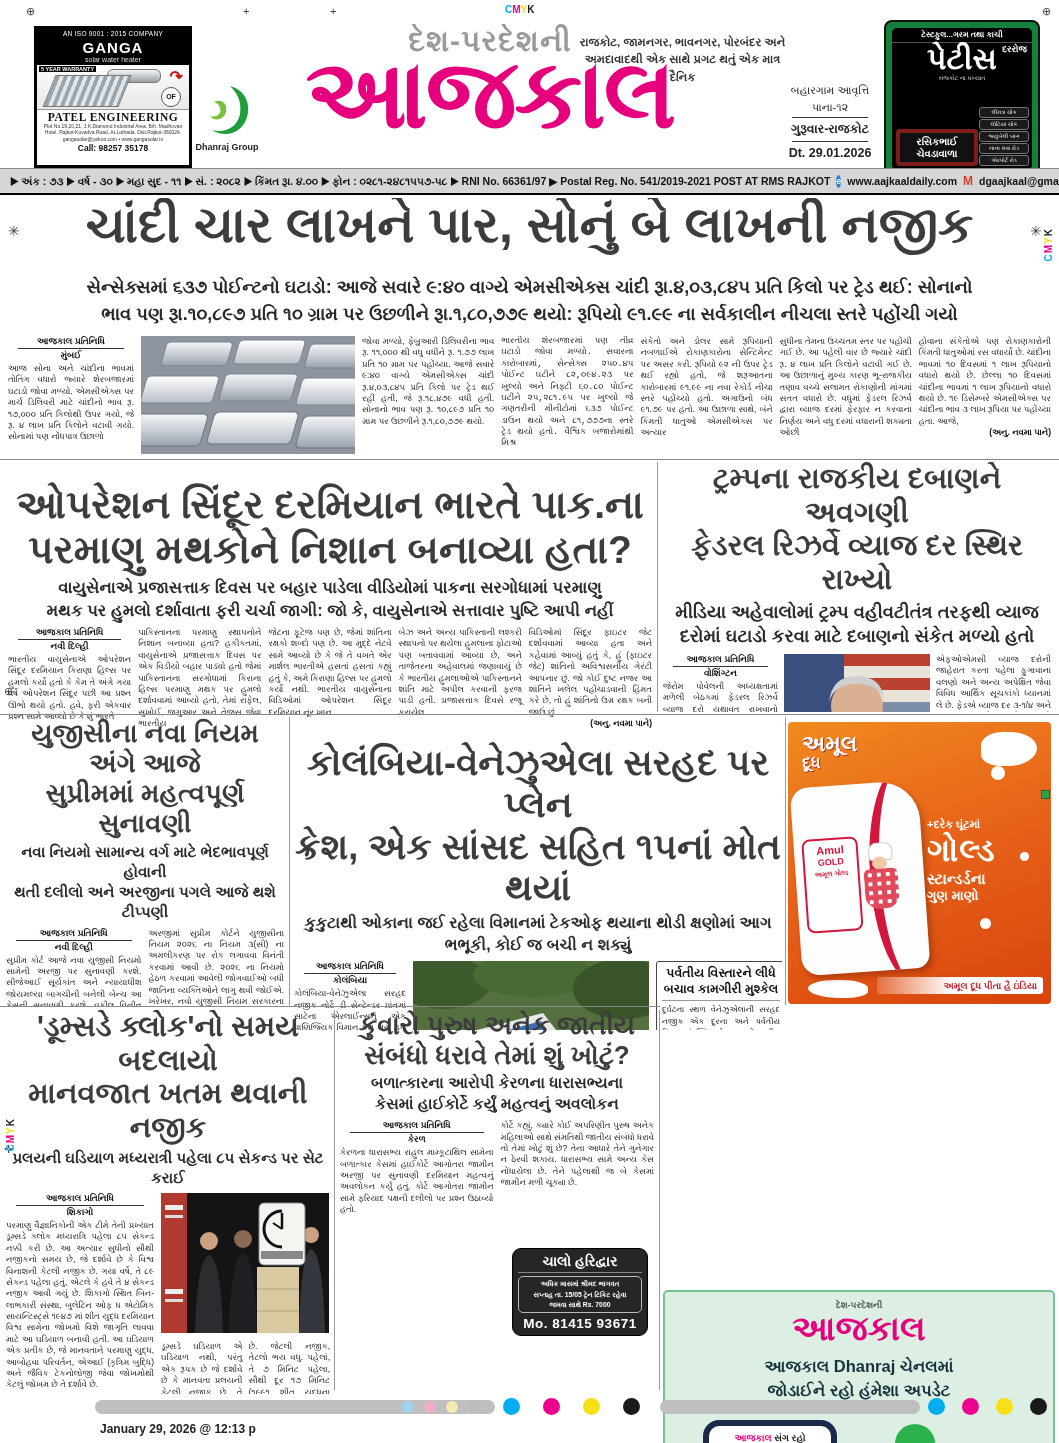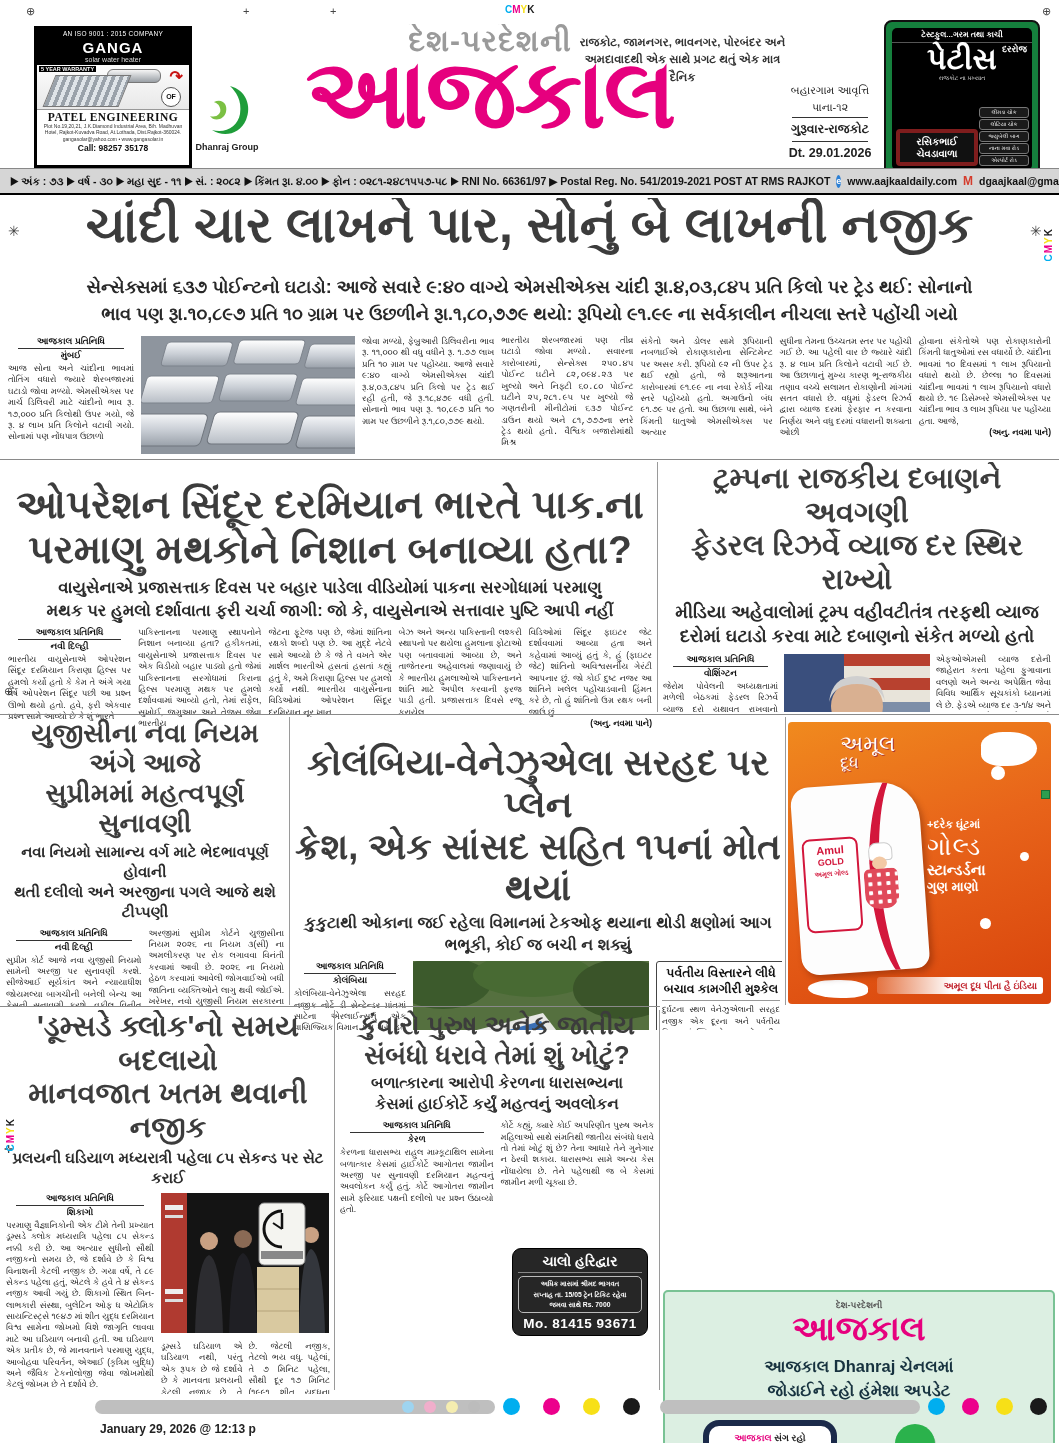--- a/index.html
+++ b/index.html
@@ -59,33 +59,33 @@
   .more{font-weight:800;text-align:right;font-size:8.5px;}
   .hr{position:absolute;left:0;right:0;border-top:1.5px solid #8a8a8a;}
   .vline{position:absolute;border-left:1px solid #9a9a9a;}
 
   .sidebox{border:1.5px solid #444;border-radius:3px;padding:4px 5px;}
   .sidebox .t{font-size:12.5px;font-weight:800;text-align:center;line-height:1.25;border-bottom:1px solid #999;padding-bottom:3px;margin-bottom:3px;}
   .sidebox .b{font-size:8px;line-height:1.4;text-align:justify;}
 
   
   .amul{background:linear-gradient(160deg,#f08a1e 0%,#e8641a 45%,#d8430c 100%);border-radius:4px;position:relative;color:#fff;}
-  .amul .logo{position:absolute;left:14px;top:10px;font-weight:400;font-size:22px;line-height:1.05;text-shadow:1px 1px 0 #a33;margin-left:38px;}
+  .amul .logo{position:absolute;left:14px;top:10px;font-weight:700;font-size:22px;line-height:1.05;text-shadow:1px 1px 0 #a33;}
   .splash{position:absolute;background:#fff;border-radius:50%;}
   .pouch{position:absolute;left:8px;top:62px;width:128px;height:188px;background:#fdfdfd;border-radius:18px 40px 14px 18px;transform:rotate(-4deg);box-shadow:3px 4px 6px rgba(80,20,0,.35);overflow:hidden;}
   .pouch .redcurve{position:absolute;right:-26px;top:-16px;width:70px;height:220px;border-left:10px solid #d3173c;border-radius:50% 0 0 50%;}
   .pouch .label{position:absolute;left:8px;top:52px;width:52px;height:86px;background:#fff;border:2px solid #d3173c;border-radius:8px;text-align:center;font-weight:800;color:#d3173c;font-size:9px;line-height:1.15;padding-top:4px;}
   .pouch .label .amul-red{font-size:11px;}
   .pouch .girl{position:absolute;left:66px;top:60px;width:40px;height:86px;}
   .girl .hat{position:absolute;left:8px;top:0;width:22px;height:16px;background:#fff;border:1px solid #ccc;border-radius:8px 8px 4px 4px;}
   .girl .face{position:absolute;left:11px;top:14px;width:15px;height:13px;background:#f3c9a5;border-radius:50%;}
   .girl .dress{position:absolute;left:2px;top:26px;width:34px;height:40px;background:radial-gradient(circle at 6px 6px,#fff 2px,transparent 2.5px) 0 0/9px 9px,#e04a5a;border-radius:6px 6px 14px 14px;}
   .amul .pitch{position:absolute;right:12px;top:96px;width:112px;text-align:left;line-height:1.2;}
   .amul .pitch .l1{font-size:11px;font-weight:700;}
-  .amul .pitch .l2{font-size:25px;font-weight:400;letter-spacing:1px;}
+  .amul .pitch .l2{font-size:32px;font-weight:700;letter-spacing:1px;}
   .amul .pitch .l3{font-size:15px;font-weight:800;}
   .amul .pitch .l4{font-size:13px;font-weight:700;}
   .amul .strip{position:absolute;right:8px;bottom:10px;width:160px;height:17px;background:linear-gradient(90deg,rgba(255,255,255,.2),#fff 45%);border-radius:3px;text-align:right;color:#c2252f;font-weight:800;font-size:9.5px;line-height:17px;padding-right:6px;}
 
   
   .wa{background:#dcefe2;border:2px solid #79c294;border-radius:5px;position:relative;}
   .wa .pref{font-size:9px;color:#555;text-align:center;font-weight:700;margin-top:8px;}
   .wa .logo{font-size:34px;font-weight:800;color:#e6007e;text-align:center;line-height:1.05;}
   .wa .head{font-size:16.5px;font-weight:800;color:#17323f;text-align:center;line-height:1.45;margin-top:8px;}
   .phone{position:absolute;left:38px;top:128px;width:122px;height:238px;background:#1b2a4a;border-radius:16px;padding:6px;}

